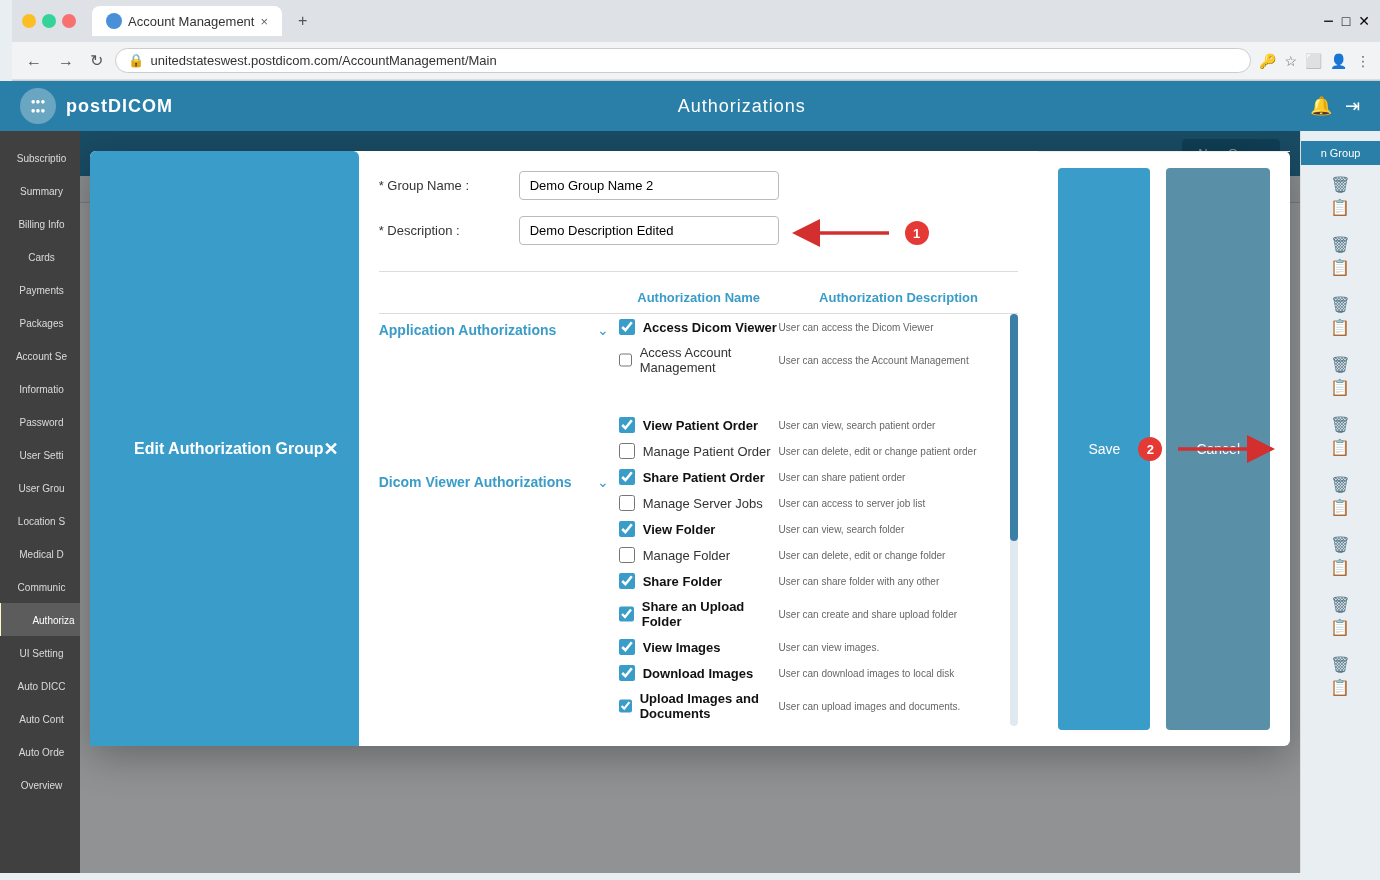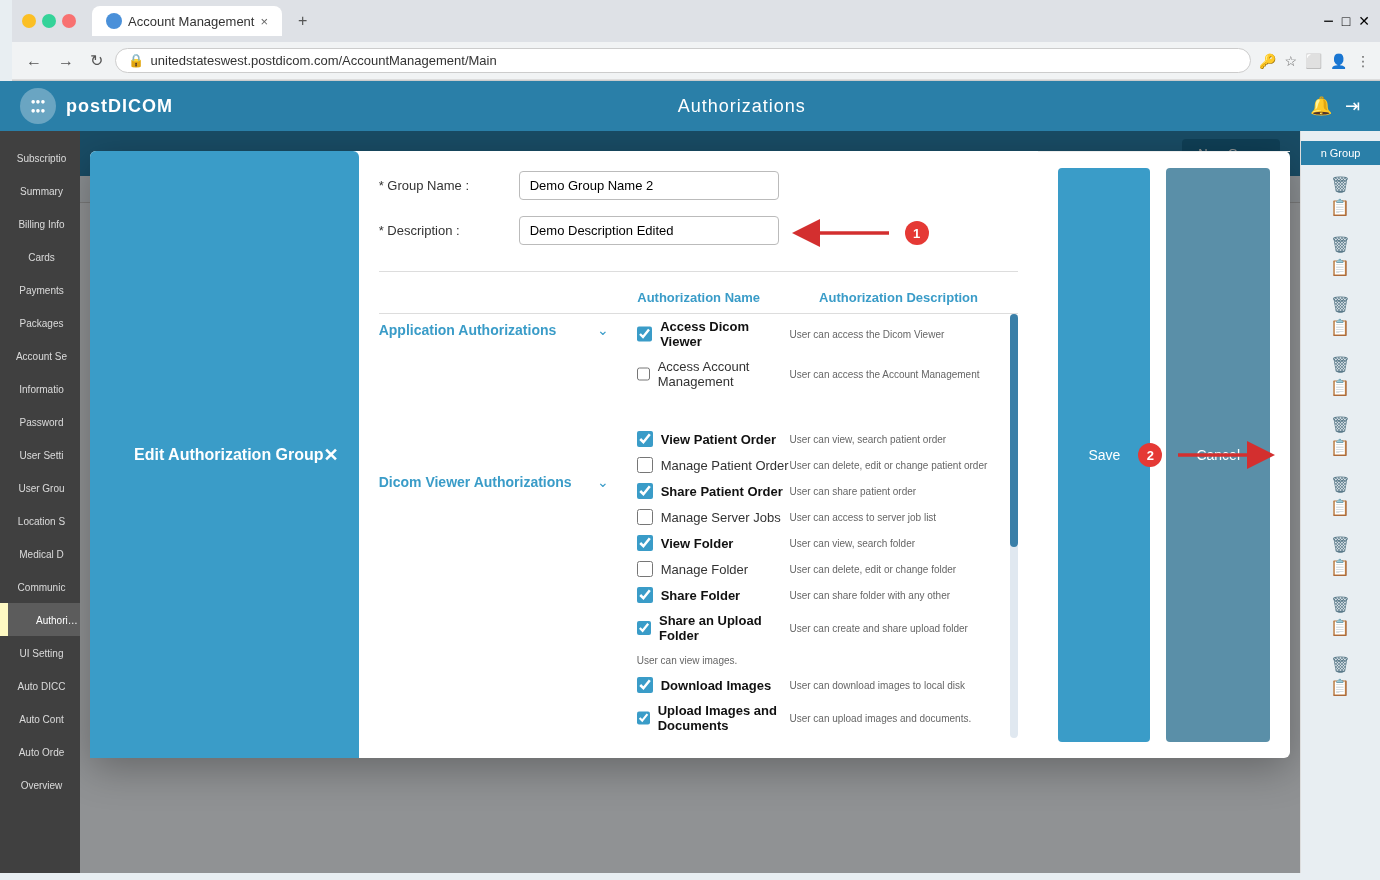--- a/index.html
+++ b/index.html
@@ -30,21 +30,21 @@
     .header-title { flex: 1; text-align: center; color: white; font-size: 18px; letter-spacing: 1px; }
     .header-icons { display: flex; gap: 12px; align-items: center; }
     .header-icon { color: white; font-size: 18px; cursor: pointer; }
 
     
     .main-layout { display: flex; flex: 1; overflow: hidden; }
 
     
     .sidebar { width: 80px; background: #404040; padding: 10px 0; overflow-y: auto; }
     .sidebar-item { padding: 10px 0; text-align: center; color: rgba(255,255,255,0.8); font-size: 11px; cursor: pointer; border-left: 3px solid transparent; }
-    .sidebar-item.active { background: rgba(255,255,255,0.15); border-left: 8px solid #fef9c3; color: white; padding-left: 26px; }
+    .sidebar-item.active { background: rgba(255,255,255,0.15); border-left: 1px solid #fef9c3; color: white; padding-left: 26px; }
     .sidebar-item-text { display: block; margin-top: 2px; font-size: 10px; white-space: nowrap; overflow: hidden; text-overflow: ellipsis; padding: 0 2px; }
 
     
     .content { flex: 1; background: #f0f4f7; position: relative; overflow: hidden; }
 
     
     .right-panel { width: 80px; background: #e8eef2; border-left: 1px solid #ddd; display: flex; flex-direction: column; gap: 2px; padding: 10px 0; overflow-y: auto; }
     .right-action { display: flex; flex-direction: column; align-items: center; padding: 8px 4px; gap: 4px; }
     .right-action-btn { background: none; border: none; cursor: pointer; color: #5a7a8a; font-size: 16px; }
 
@@ -68,21 +68,21 @@
     
     .modal-divider { border: none; border-top: 1px solid #ddd; margin: 10px 0; }
 
     
     .auth-section { flex: 1; overflow: hidden; display: flex; flex-direction: column; }
     .auth-table-header { display: flex; align-items: center; padding: 8px 0; border-bottom: 1px solid #ddd; }
     .auth-col-name { flex: 1; color: #3a9cc8; font-size: 13px; font-weight: 600; text-align: center; }
     .auth-col-desc { flex: 1.5; color: #3a9cc8; font-size: 13px; font-weight: 600; text-align: center; }
 
     
-    .auth-content { flex: 1; overflow-y: auto; display: flex; gap: 18px; }
+    .auth-content { flex: 1; overflow-y: auto; display: flex; gap: 0; }
     .auth-left { width: 240px; flex-shrink: 0; padding-right: 10px; }
     .auth-right { flex: 1; overflow-y: auto; position: relative; }
 
     
     .auth-group { margin-bottom: 10px; }
     .auth-group-header { display: flex; align-items: center; justify-content: space-between; padding: 8px 0; cursor: pointer; }
     .auth-group-title { color: #3a9cc8; font-size: 14px; font-weight: 600; }
     .auth-group-chevron { color: #3a9cc8; font-size: 14px; }
     .auth-item { display: flex; align-items: center; padding: 5px 0; gap: 0; }
     .auth-item-left { display: flex; align-items: center; gap: 8px; flex: 1; }
@@ -392,20 +392,24 @@
                     <div class="auth-item">
                       <div class="auth-item-left">
                         <input type="checkbox" class="auth-checkbox" checked="" style="">
                         <span class="auth-name bold">Share an Upload Folder</span>
                       </div>
                       <div class="auth-item-right">
                         <span class="auth-desc">User can create and share upload folder</span>
                       </div>
                     </div>
                     <div class="auth-item">
+                      <div class="auth-item-left">
+                        <input type="checkbox" class="auth-checkbox" checked="" style="">
+                        <span class="auth-name bold">View Images</span>
+                      </div>
                       <div class="auth-item-right">
                         <span class="auth-desc">User can view images.</span>
                       </div>
                     </div>
                     <div class="auth-item">
                       <div class="auth-item-left">
                         <input type="checkbox" class="auth-checkbox" checked="" style="">
                         <span class="auth-name bold">Download Images</span>
                       </div>
                       <div class="auth-item-right">

